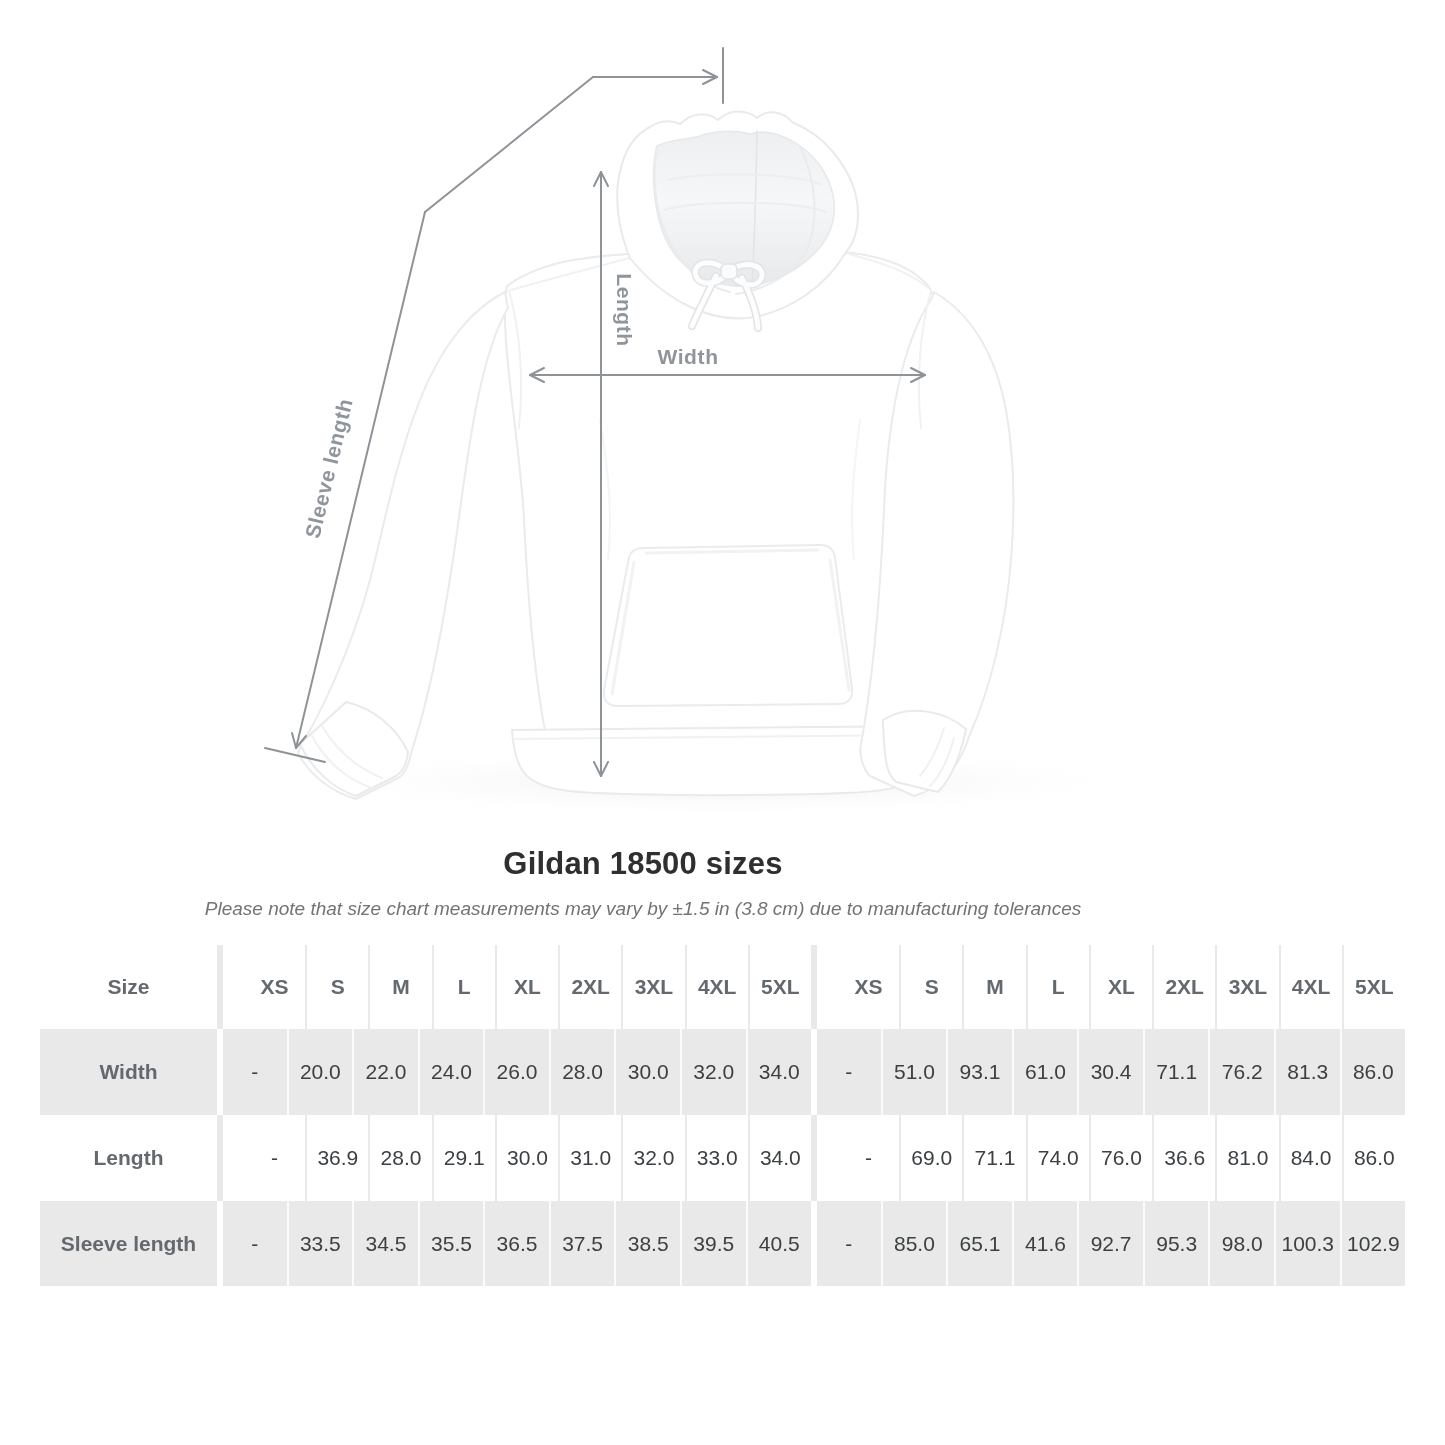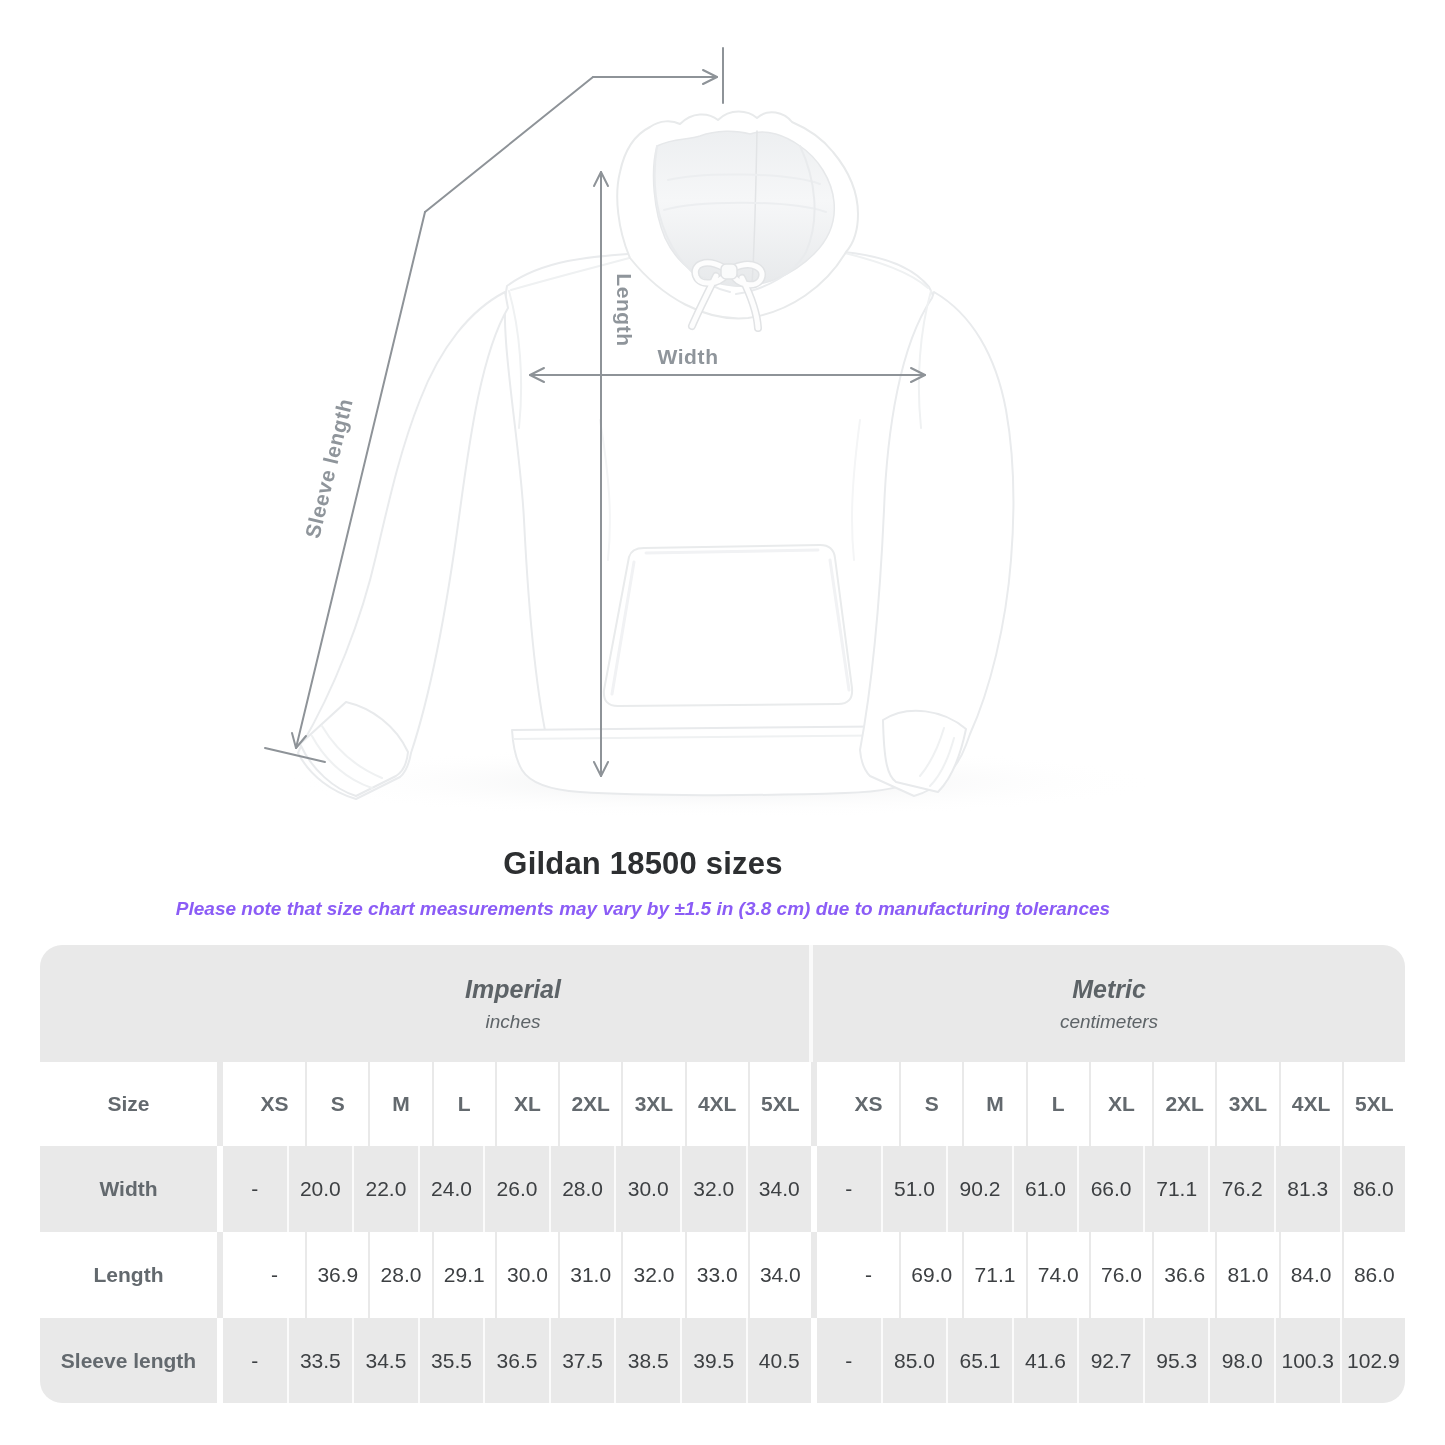--- a/index.html
+++ b/index.html
@@ -5,21 +5,21 @@
   html,body{margin:0;padding:0;background:#ffffff;}
   body{width:1445px;height:1445px;position:relative;overflow:hidden;
        font-family:"Liberation Sans","DejaVu Sans",sans-serif;}
 
   
   #diagram{position:absolute;top:0;left:0;width:1445px;height:840px;}
 
   
   .heading{position:absolute;top:846px;left:0;width:1286px;text-align:center;}
   .heading .title{font-size:31px;font-weight:bold;color:#2d2f31;letter-spacing:.2px;}
-  .heading .note{margin-top:16px;font-size:19px;font-style:italic;color:#8b5cf6;font-weight:bold;}
+  .heading .note{margin-top:16px;font-size:19px;font-style:italic;color:#737373;}
 
   
   .size-table{position:absolute;top:945px;left:40px;width:1365px;height:458px;
               border-radius:22px;overflow:hidden;background:#ffffff;}
   .band{height:117px;background:#e9e9e9;display:flex;}
   .band .spacer{width:177px;}
   .band .bgroup{flex:1;display:flex;flex-direction:column;align-items:center;justify-content:center;}
   .band .bgroup.metric{border-left:4px solid rgba(255,255,255,.75);}
   .band .gname{font-size:25px;font-weight:bold;font-style:italic;color:#5d6367;}
   .band .gunit{margin-top:7px;font-size:19px;font-style:italic;color:#5d6367;}
@@ -146,31 +146,20 @@
   <text class="mlabel" transform="translate(336,470) rotate(-76.3)" text-anchor="middle">Sleeve length</text>
 </svg>
 
 <div class="heading">
   <div class="title">Gildan 18500 sizes</div>
   <div class="note">Please note that size chart measurements may vary by ±1.5 in (3.8 cm) due to manufacturing tolerances</div>
 </div>
 
 <div class="size-table">
 
-  <div class="band">
-    <div class="spacer"></div>
-    <div class="bgroup imperial">
-      <div class="gname">Imperial</div>
-      <div class="gunit">inches</div>
-    </div>
-    <div class="bgroup metric">
-      <div class="gname">Metric</div>
-      <div class="gunit">centimeters</div>
-    </div>
-  </div>
 
   <div class="trow hdr">
     <div class="cell label">Size</div>
     <div class="cell v gstart">XS</div>
     <div class="cell v">S</div>
     <div class="cell v">M</div>
     <div class="cell v">L</div>
     <div class="cell v">XL</div>
     <div class="cell v">2XL</div>
     <div class="cell v">3XL</div>
@@ -193,23 +182,23 @@
     <div class="cell v">20.0</div>
     <div class="cell v">22.0</div>
     <div class="cell v">24.0</div>
     <div class="cell v">26.0</div>
     <div class="cell v">28.0</div>
     <div class="cell v">30.0</div>
     <div class="cell v">32.0</div>
     <div class="cell v">34.0</div>
     <div class="cell v gstart">-</div>
     <div class="cell v">51.0</div>
-    <div class="cell v">90.2</div>
+    <div class="cell v">93.1</div>
     <div class="cell v">61.0</div>
-    <div class="cell v">66.0</div>
+    <div class="cell v">30.4</div>
     <div class="cell v">71.1</div>
     <div class="cell v">76.2</div>
     <div class="cell v">81.3</div>
     <div class="cell v">86.0</div>
   </div>
 
   <div class="trow r2">
     <div class="cell label">Length</div>
     <div class="cell v gstart">-</div>
     <div class="cell v">36.9</div>

